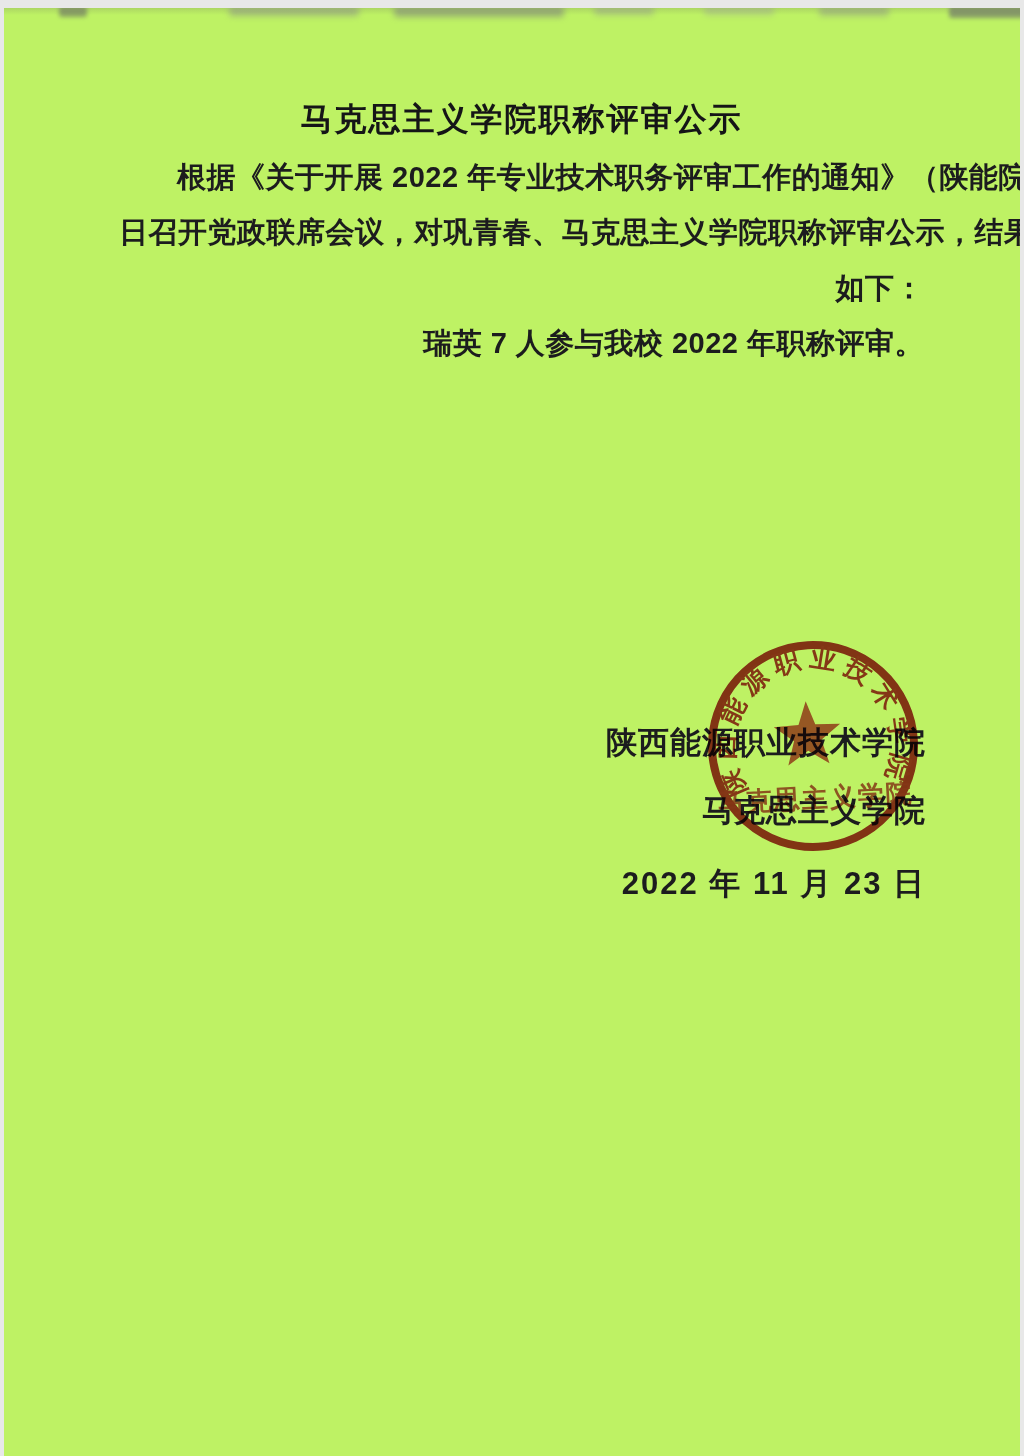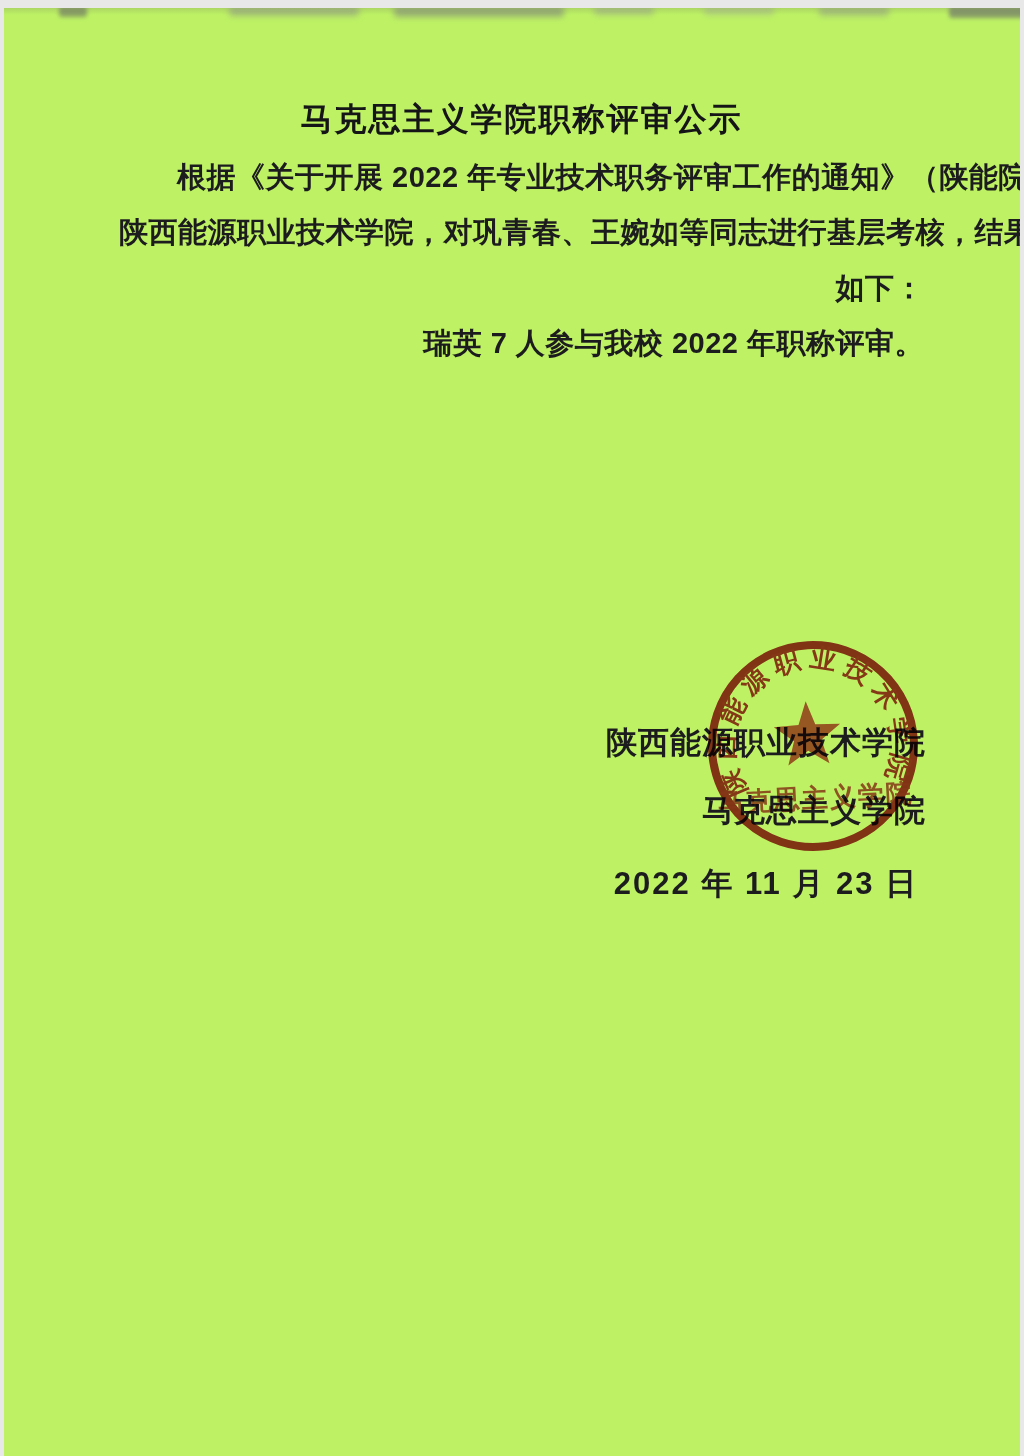--- a/index.html
+++ b/index.html
@@ -55,21 +55,21 @@
   .signature {
     position: absolute;
     top: 714px; right: 94px;
     text-align: right;
     font-size: 31px;
     font-weight: 600;
     color: #1c1c1e;
     letter-spacing: 1px;
   }
   .signature .sig-line2 { margin-top: 26px; }
-  .signature .sig-date  { margin-top: 31px; letter-spacing: 2px; text-align: center; }
+  .signature .sig-date  { margin-top: 31px; letter-spacing: 2px; }
 
   .seal {
     position: absolute;
     left: 698px; top: 627px;
     width: 222px; height: 222px;
     transform: rotate(-3deg);
     mix-blend-mode: multiply;
     opacity: 0.92;
     pointer-events: none;
   }
@@ -87,21 +87,21 @@
   <div class="smudge s4"></div>
   <div class="smudge s5"></div>
   <div class="smudge s6"></div>
   <div class="smudge s7"></div>
 
   <div class="doc-title">马克思主义学院职称评审公示</div>
 
   <div class="doc-body">
     <div class="para">
       <div class="line indent">根据《关于开展 2022 年专业技术职务评审工作的通知》（陕能院</div>
-      <div class="line">陕西能源职业技术学院，对巩青春、王婉如等同志进行基层考核，结果</div>
+      <div class="line">日召开党政联席会议，对巩青春、马克思主义学院职称评审公示，结果</div>
       <div class="line">如下：</div>
     </div>
     <div class="para">
       <div class="line">瑞英 7 人参与我校 2022 年职称评审。</div>
     </div>
     <div class="para">
     </div>
   </div>
 
   <div class="signature">

